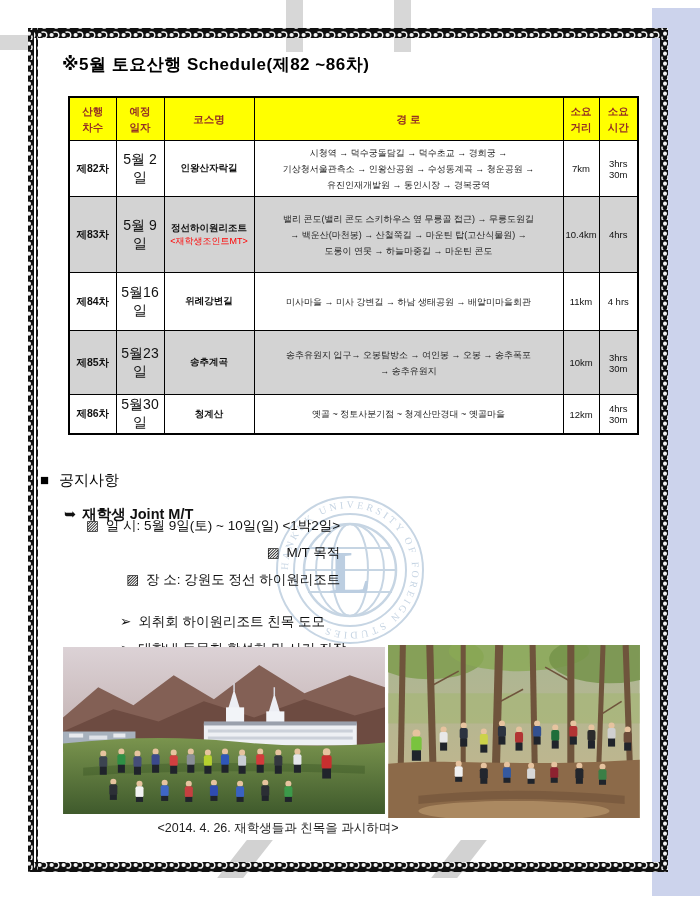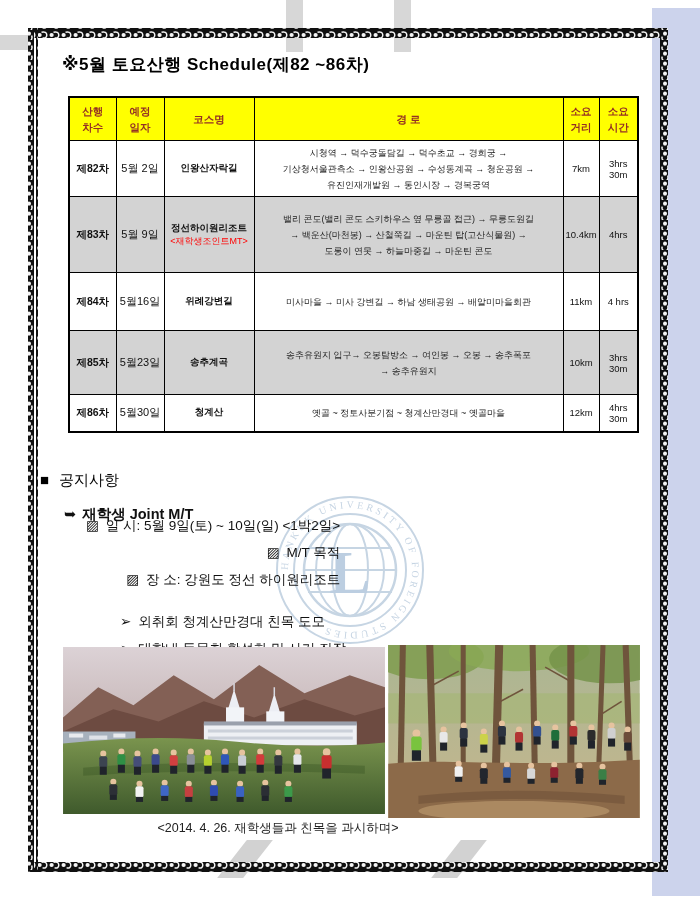--- a/index.html
+++ b/index.html
@@ -15,21 +15,21 @@
   .chain-svg{position:absolute;left:0;top:0;z-index:3;pointer-events:none;}
   .watermark-svg{position:absolute;left:245px;top:472px;z-index:1;opacity:.95;}
   
   .title{position:absolute;left:62px;top:53px;z-index:2;font-size:17px;font-weight:bold;letter-spacing:.5px;color:#000;}
   
   table.sched{position:absolute;left:68px;top:96px;width:569px;z-index:2;border-collapse:collapse;
               table-layout:fixed;border:2px solid #000;background:#fff;}
   table.sched th,table.sched td{border:1px solid #000;padding:1px 2px;text-align:center;vertical-align:middle;overflow:hidden;}
   table.sched thead th{background:#ffff00;color:#943024;font-size:10.5px;font-weight:bold;line-height:16px;height:40px;}
   td.c-round{font-weight:bold;font-size:10.5px;}
-  td.c-date{font-size:11px;}
+  td.c-date{font-size:14px;}
   td.c-course{font-size:9.5px;font-weight:bold;}
   .course-note{color:#ff0000;font-size:9px;font-weight:normal;}
   td.c-route{font-size:9px;line-height:16px;color:#222;}
   td.c-dist,td.c-time{font-size:9.5px;}
   tr.shaded td{background:#d3d3d3;}
   
   .notice-heading{position:absolute;left:40px;top:471px;z-index:2;font-size:15px;color:#000;}
   .notice-heading .sq{margin-right:10px;}
   .mt-heading{position:absolute;left:64px;top:505px;z-index:2;font-size:14.5px;font-weight:bold;}
   .mt-heading .bullet{margin-right:6px;}
@@ -205,21 +205,21 @@
   </div>
   <div class="mt-heading">
     <span class="bullet">➥</span><span>재학생 Joint M/T</span>
   </div>
   <div class="notice-items">
       <div><span class="bullet">▨</span><span>일 시: 5월 9일(토) ~ 10일(일) &lt;1박2일&gt;</span></div>
       <div><span class="bullet">▨</span><span>M/T 목적</span></div>
       <div><span class="bullet">▨</span><span>장 소: 강원도 정선 하이원리조트</span></div>
     </div>
   <div class="notice-subitems">
-      <div><span class="bullet">➢</span><span>외취회 청계산만경대 친목 도모</span></div>
+      <div><span class="bullet">➢</span><span>외취회 하이원리조트 친목 도모</span></div>
       <div><span class="bullet">➢</span><span>대학내 동문회 활성화 및 사기 진작</span></div>
     </div>
 
   <div class="photo photo-left">
     <svg width="322" height="167" viewBox="0 0 320 166">
       <defs>
         <linearGradient id="skyL" x1="0" y1="0" x2="0" y2="1">
           <stop offset="0" stop-color="#dcd2d6"></stop>
             <stop offset="1" stop-color="#bfadac"></stop>
         </linearGradient>

